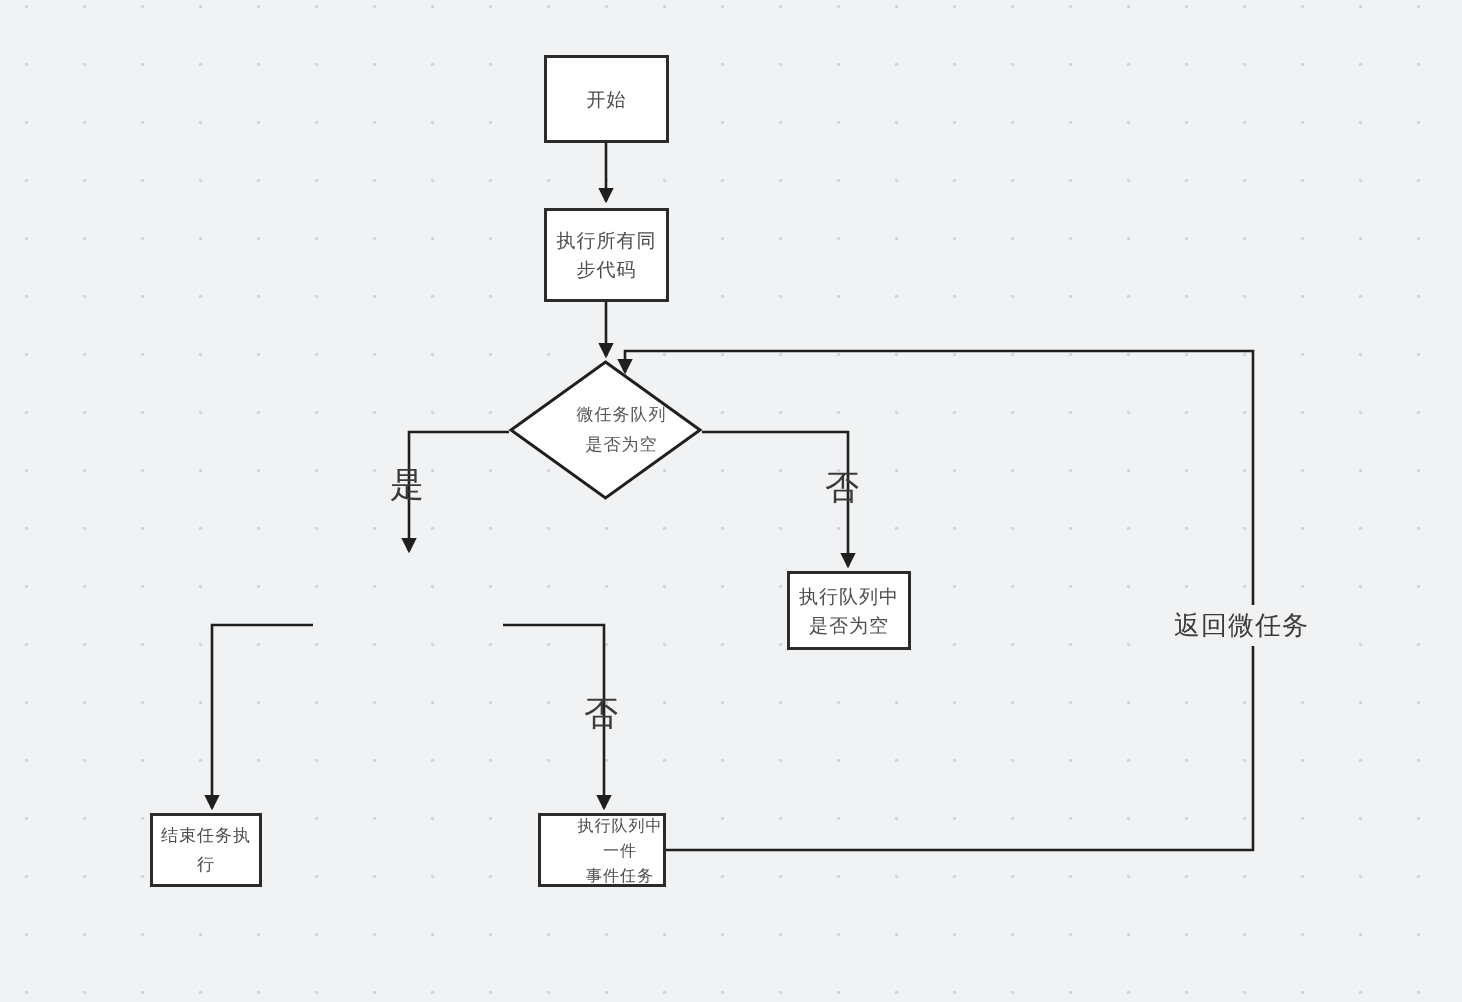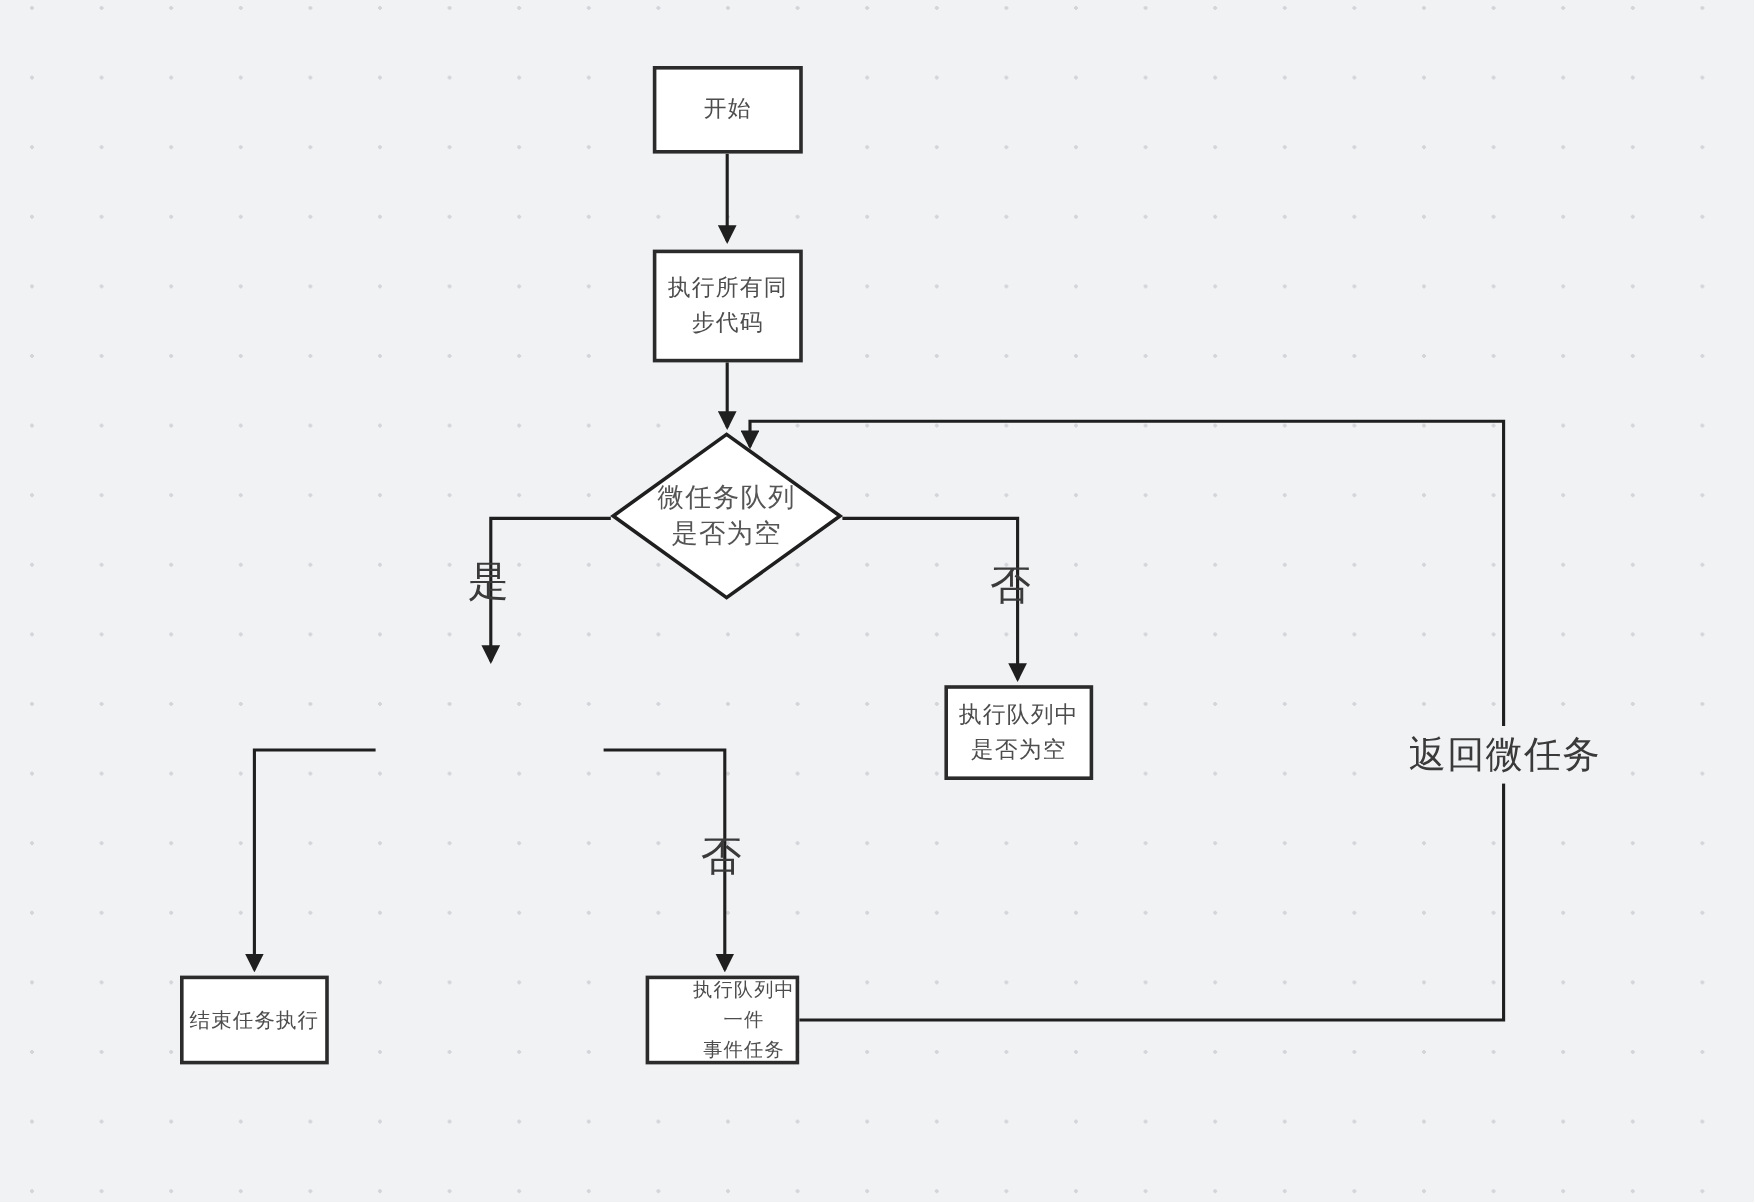--- a/index.html
+++ b/index.html
@@ -49,44 +49,44 @@
   .diamond-wrap {
     position: absolute;
   }
   .diamond-wrap svg {
     position: absolute;
     left: 0; top: 0;
     overflow: visible;
   }
   .diamond-label {
     position: absolute;
-    left: 0; top: 0;
+    left: 16px; top: 0;
     width: 100%;
     height: 100%;
     display: flex;
     align-items: center;
     justify-content: center;
-    font-size: 22px;
+    font-size: 17px;
     line-height: 30px;
     letter-spacing: 1px;
     color: #555555;
     white-space: pre-line;
     text-align: center;
   }
   .edge-label {
     position: absolute;
     color: #3a3a3a;
     letter-spacing: 1px;
     white-space: nowrap;
   }
   .edge-label.big {
     font-size: 34px;
   }
   .edge-label.huge {
-    font-size: 31px;
+    font-size: 26px;
   }
   .watermark {
     position: absolute;
     font-size: 25px;
     color: #d9dadd;
     letter-spacing: 2px;
     white-space: nowrap;
     user-select: none;
   }
 </style>
@@ -112,21 +112,21 @@
       <path d="M 702 432 L 848 432 L 848 566" marker-end="url(#arrow)"></path>
 
       <path d="M 313 625 L 212 625 L 212 808" marker-end="url(#arrow)"></path>
 
       <path d="M 503 625 L 604 625 L 604 808" marker-end="url(#arrow)"></path>
 
       <path d="M 666 850 L 1253 850 L 1253 351 L 625 351 L 625 372" marker-end="url(#arrow)"></path>
     </g>
   </svg>
 
-  <div class="node box" style="left:544px; top:55px; width:125px; height:73px;">
+  <div class="node box" style="left:544px; top:55px; width:125px; height:88px;">
     <span class="label">开始</span>
   </div>
 
   <div class="node box" style="left:544px; top:208px; width:125px; height:94px;">
     <span class="label">执行所有同
 步代码</span>
   </div>
 
   <div class="diamond-wrap" style="left:509px; top:360px; width:193px; height:140px;">
     <svg width="193" height="140" viewBox="0 0 193 140">
@@ -135,21 +135,21 @@
     <div class="diamond-label">微任务队列
 是否为空</div>
   </div>
 
 
   <div class="node box" style="left:787px; top:571px; width:124px; height:79px;">
     <span class="label">执行队列中
 是否为空</span>
   </div>
 
-  <div class="node box" style="left:150px; top:813px; width:124px; height:74px;">
+  <div class="node box" style="left:150px; top:813px; width:112px; height:74px;">
     <span class="label" style="font-size:17px;">结束任务执行</span>
   </div>
 
   <div class="node box" style="left:538px; top:813px; width:128px; height:74px;">
     <span class="label" style="font-size:16px; line-height:25px;padding-left:36px;">执行队列中一件
 事件任务</span>
   </div>
 
   <div class="edge-label big" style="left:390px; top:462px;">是</div>
 

